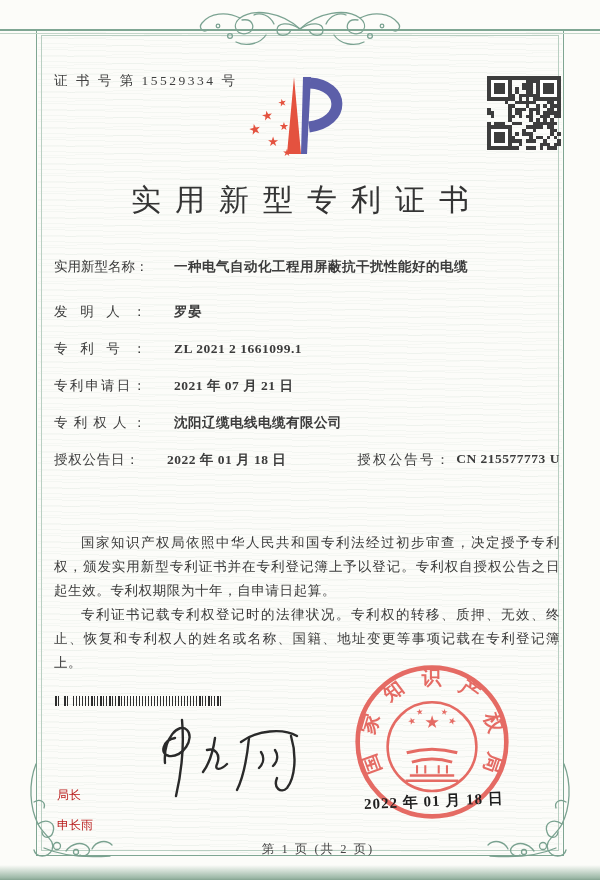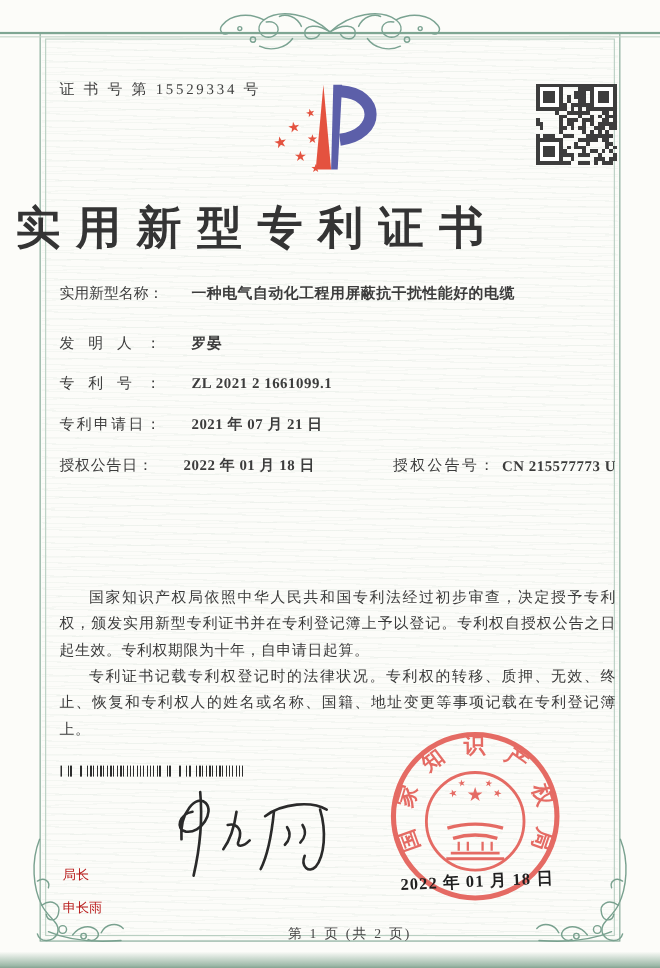--- a/index.html
+++ b/index.html
@@ -26,29 +26,29 @@
   .corner-flourish.left{left:26px;}
   .corner-flourish.right{right:26px;transform:scaleX(-1);}
   .bottom-band{position:absolute;left:0;right:0;bottom:0;height:15px;
     background:linear-gradient(to bottom, rgba(150,180,162,0), #9db9a8 85%, #86a492);}
 
   .cert-no{position:absolute;left:54px;top:72px;font-size:13.5px;letter-spacing:2.5px;color:#3f3f3f;}
   .logo{position:absolute;left:245px;top:72px;}
   .qr{position:absolute;left:487px;top:76px;width:74px;height:74px;}
   .qr svg{width:74px;height:74px;display:block;}
 
-  .title{position:absolute;left:0;width:100%;top:180px;text-align:left;
-    font-size:41px;font-weight:700;letter-spacing:14px;color:#343434;text-indent:14px;}
+  .title{position:absolute;left:0;width:100%;top:180px;text-align:center;
+    font-size:30px;font-weight:400;letter-spacing:14px;color:#343434;text-indent:14px;}
 
   .fields{position:absolute;left:54px;right:40px;top:258px;font-size:13.5px;color:#3c3c3c;}
   .frow{display:flex;align-items:baseline;height:16px;margin-bottom:21px;white-space:nowrap;gap:21px;}
   .frow.first{margin-bottom:29px;}
   .flabel{display:inline-block;width:92px;text-align:justify;text-align-last:justify;color:#3c3c3c;}
   .fvalue{margin-left:7px;letter-spacing:.5px;font-weight:bold;}
-  .fgroup2{margin-left:50px;display:flex;align-items:flex-end;}
+  .fgroup2{margin-left:50px;display:flex;align-items:flex-start;}
 
   .paragraphs{position:absolute;left:54px;right:40px;top:531px;
     font-size:13.5px;line-height:24px;text-align:justify;color:#3a3a3a;letter-spacing:.6px;}
   .paragraphs p{margin:0;text-indent:2em;}
 
   .barcode{position:absolute;left:55px;top:696px;width:167px;height:10px;
     background:
       repeating-linear-gradient(90deg,#2e2e2e 0 1.5px,transparent 1.5px 3px,#2e2e2e 3px 3.6px,transparent 3.6px 6.5px,#2e2e2e 6.5px 7.3px,transparent 7.3px 9px);}
 
   .sig-block{position:absolute;left:57px;top:780px;font-size:12px;line-height:30px;color:#b91c1c;}
@@ -306,20 +306,24 @@
   </div>
   <div class="frow">
     <span class="flabel">专利号：</span>
     <span class="fvalue">ZL 2021 2 1661099.1</span>
   </div>
   <div class="frow">
     <span class="flabel">专利申请日：</span>
     <span class="fvalue">2021 年 07 月 21 日</span>
   </div>
   <div class="frow">
+    <span class="flabel">专利权人：</span>
+    <span class="fvalue">沈阳辽缆电线电缆有限公司</span>
+  </div>
+  <div class="frow">
     <span class="flabel">授权公告日：</span>
     <span class="fvalue">2022 年 01 月 18 日</span>
     <span class="fgroup2">
       <span class="flabel">授权公告号：</span>
       <span class="fvalue">CN 215577773 U</span>
     </span>
   </div>
 </div>
 
 <div class="paragraphs">

